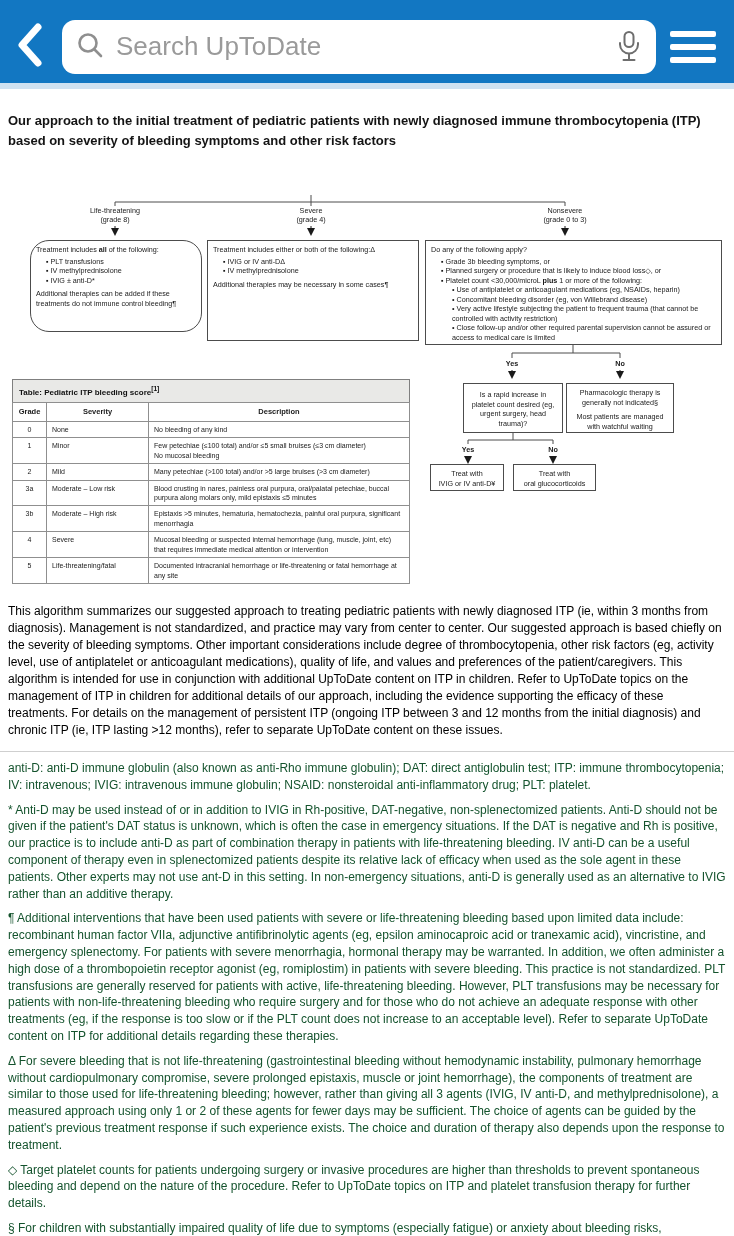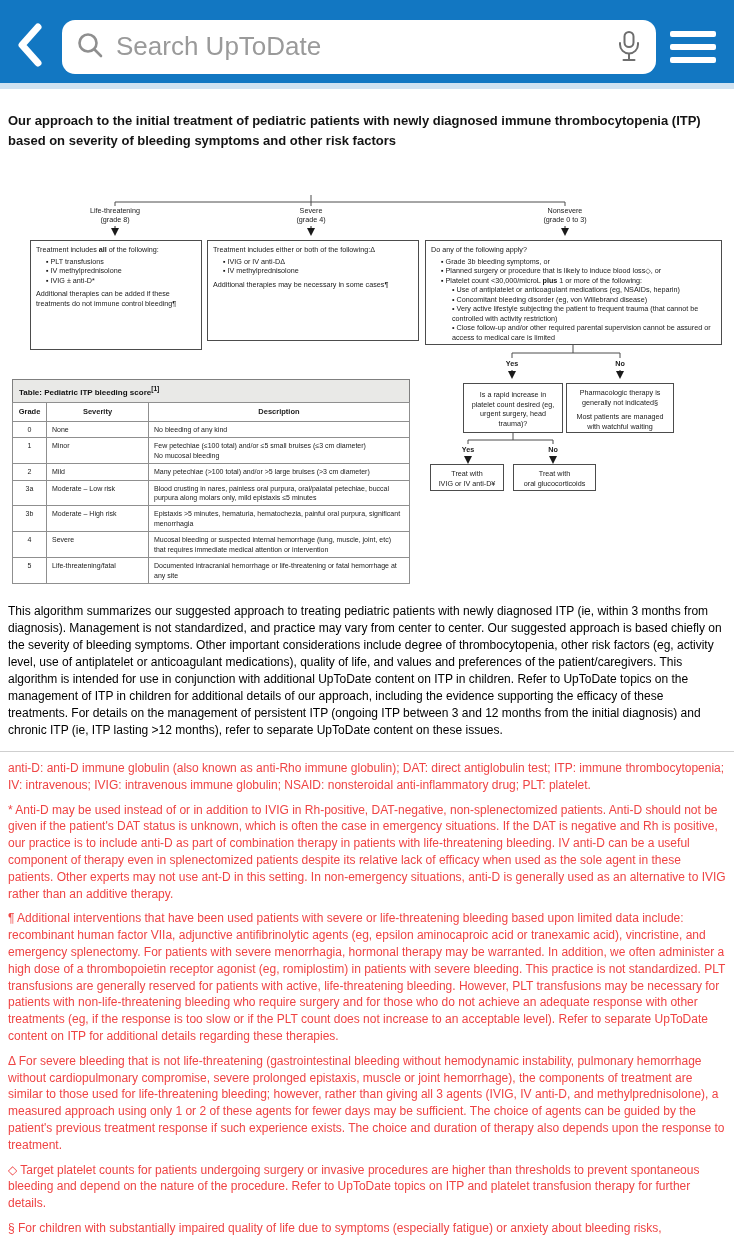--- a/index.html
+++ b/index.html
@@ -65,21 +65,21 @@
   }
   table.bleed th { font-size:7.5px; font-weight:bold; text-align:center; padding:4px 5px; }
   table.bleed td.g { text-align:center; width:34px; }
   table.bleed td.s { width:102px; }
   table.bleed td.d { white-space:pre-line; }
 
   
   .summary { margin:9px 8px 0 8px; font-size:12px; line-height:17px; color:#000000; }
   .fn-divider { border:none; border-top:1px solid #cfcfcf; margin:12px 0 0 0; }
   .footnotes { margin-top:2px; }
-  .footnotes p { margin:8px 8px 0 8px; font-size:12px; line-height:16.8px; color:#ef4444; }
+  .footnotes p { margin:8px 8px 0 8px; font-size:12px; line-height:16.8px; color:#14532d; }
 </style>
 </head>
 <body>
 
 <div class="app-header">
   <div class="back-btn">
     <span>
       <svg width="30" height="46" viewBox="0 0 30 46">
         <polyline points="23,5 7,23 23,41" fill="none" stroke="#ffffff" stroke-width="7" stroke-linecap="round" stroke-linejoin="round"></polyline>
       </svg>
@@ -147,21 +147,21 @@
   </svg>
 
 
   <div class="flabel" style="left:115px; top:42px; width:120px;">Life-threatening
 (grade 8)</div>
   <div class="flabel" style="left:311px; top:42px; width:110px;">Severe
 (grade 4)</div>
   <div class="flabel" style="left:565px; top:42px; width:110px;">Nonsevere
 (grade 0 to 3)</div>
 
-  <div class="fbox" style="left:30px; top:76px; width:172px; height:110px;">
+  <div class="fbox" style="left:30px; top:76px; width:172px; height:92px;border-radius:19px;">
     <div><span>Treatment includes </span><b>all</b><span> of the following:</span></div>
     <ul>
       <li>PLT transfusions</li>
       <li>IV methylprednisolone</li>
       <li>IVIG ± anti-D*</li>
     </ul>
     <div class="note">Additional therapies can be added if these treatments do not immune control bleeding¶</div>
   </div>
 
   <div class="fbox" style="left:207px; top:76px; width:212px; height:101px;">

